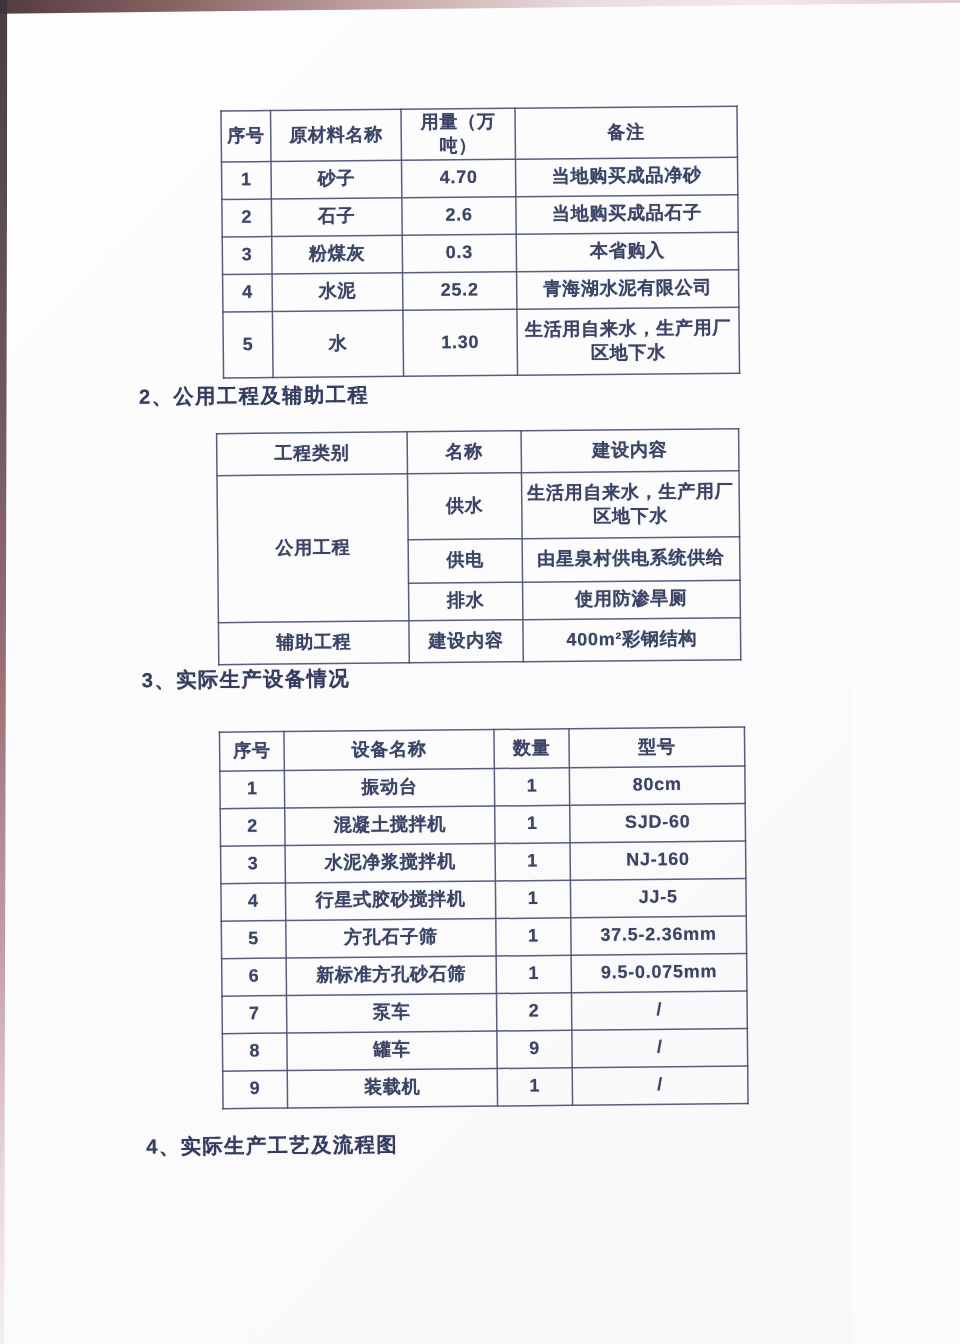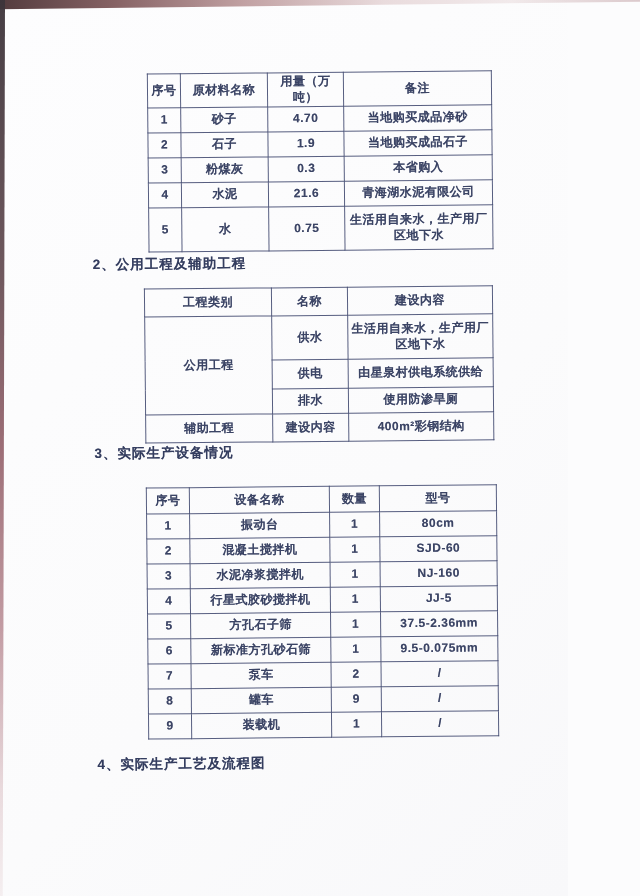--- a/index.html
+++ b/index.html
@@ -132,39 +132,39 @@
       <tbody>
           <tr>
             <td>1</td>
             <td>砂子</td>
             <td>4.70</td>
             <td>当地购买成品净砂</td>
           </tr>
           <tr>
             <td>2</td>
             <td>石子</td>
-            <td>1.9</td>
+            <td>2.6</td>
             <td>当地购买成品石子</td>
           </tr>
           <tr>
             <td>3</td>
             <td>粉煤灰</td>
             <td>0.3</td>
             <td>本省购入</td>
           </tr>
           <tr>
             <td>4</td>
             <td>水泥</td>
-            <td>21.6</td>
+            <td>25.2</td>
             <td>青海湖水泥有限公司</td>
           </tr>
           <tr>
             <td>5</td>
             <td>水</td>
-            <td>0.75</td>
+            <td>1.30</td>
             <td>生活用自来水，生产用厂区地下水</td>
           </tr>
         </tbody>
     </table>
 
     <h3 class="heading" id="heading-2">2、公用工程及辅助工程</h3>
 
     <table id="table2">
       <colgroup>
         <col style="width:127px">

